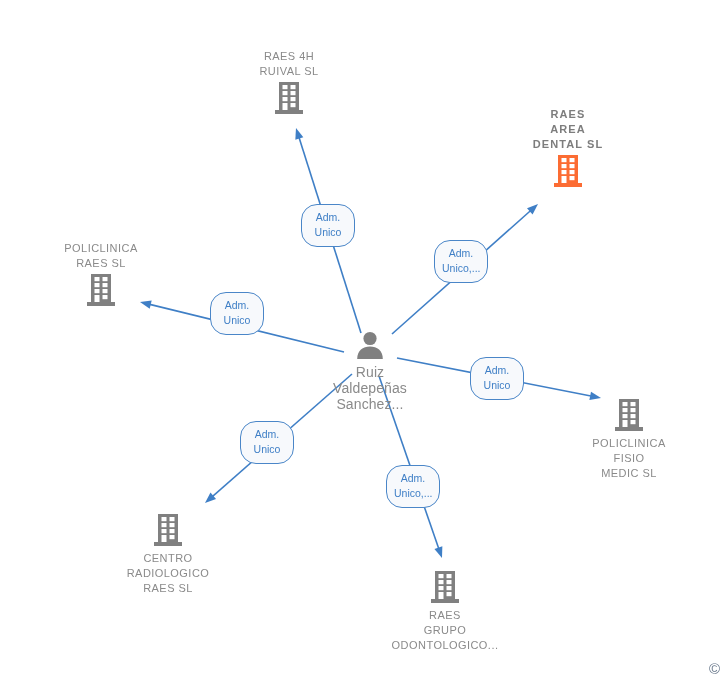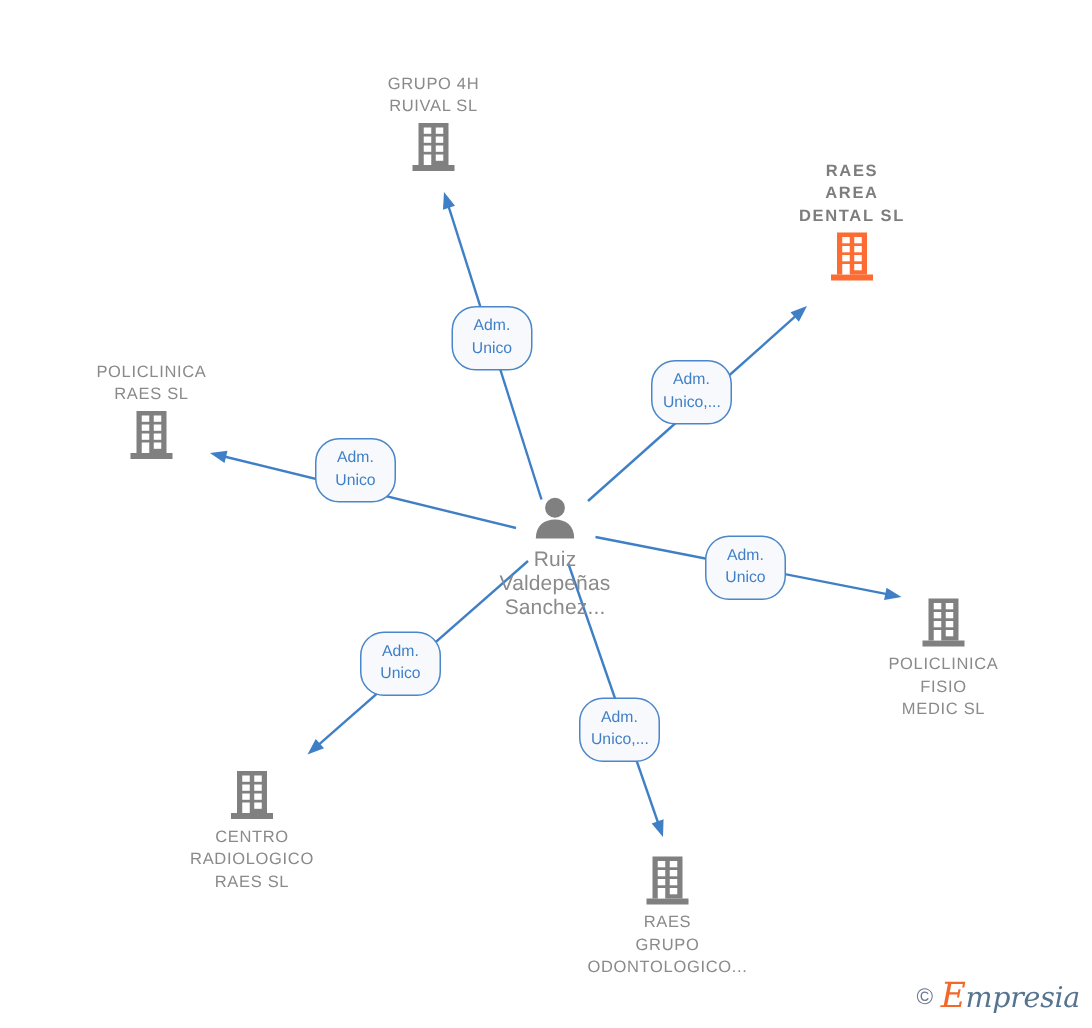--- a/index.html
+++ b/index.html
@@ -141,21 +141,21 @@
       <div class="node person label-below" style="top: 328px; left: 370px;">
         <span class="node-icon"><svg width="30" height="30" viewBox="0 0 30 30">
             <circle cx="15" cy="8.5" r="6.6" fill="#808080"></circle>
             <path d="M2.2 29 C2.2 20.4 7.9 16.4 15 16.4 C22.1 16.4 27.8 20.4 27.8 29 Z" fill="#808080"></path>
           </svg></span>
         <div class="node-label">Ruiz
 Valdepeñas
 Sanchez...</div>
       </div>
       <div class="node label-above" style="top: 49px; left: 289px;">
-        <div class="node-label">GRUPO 4H
+        <div class="node-label">RAES 4H
 RUIVAL SL</div>
         <span class="node-icon"><svg width="30" height="34" viewBox="0 0 30 34">
             <g fill="#808080">
               <rect x="5" y="1" width="20" height="28"></rect>
               <rect x="1" y="29" width="28" height="4"></rect>
             </g>
             <g fill="#ffffff">
               <rect x="8.5" y="4" width="5" height="4.2"></rect>
               <rect x="16.5" y="4" width="5" height="4.2"></rect>
               <rect x="8.5" y="10" width="5" height="4.2"></rect>
@@ -282,16 +282,15 @@
       <div class="edge-label" style="left: 497px; top: 379px;">Adm.
 Unico</div>
       <div class="edge-label" style="left: 267px; top: 443px;">Adm.
 Unico</div>
       <div class="edge-label" style="left: 413px; top: 487px;">Adm.
 Unico,...</div>
     </div>
 
   <div id="watermark">
     <span class="copy">©</span>
-    <span class="brand"><span class="cap">E</span><span>mpresia</span></span>
   </div>
 
 </div>
 
 </body></html>

